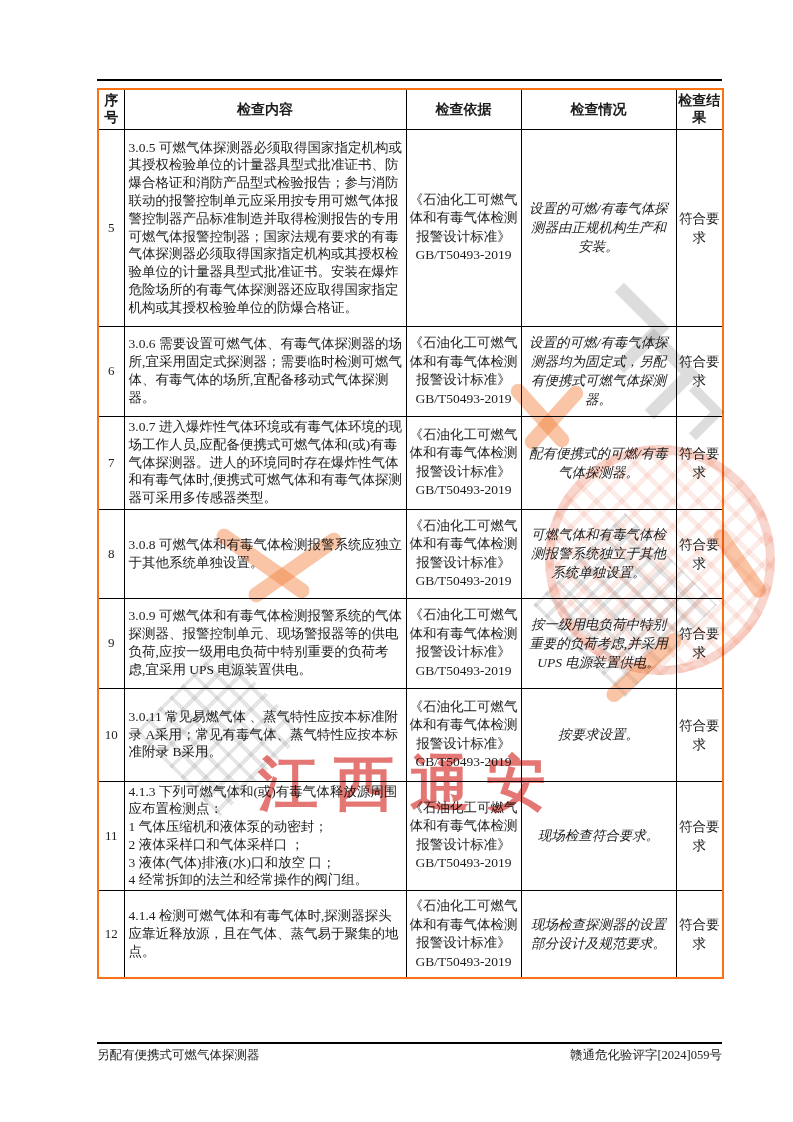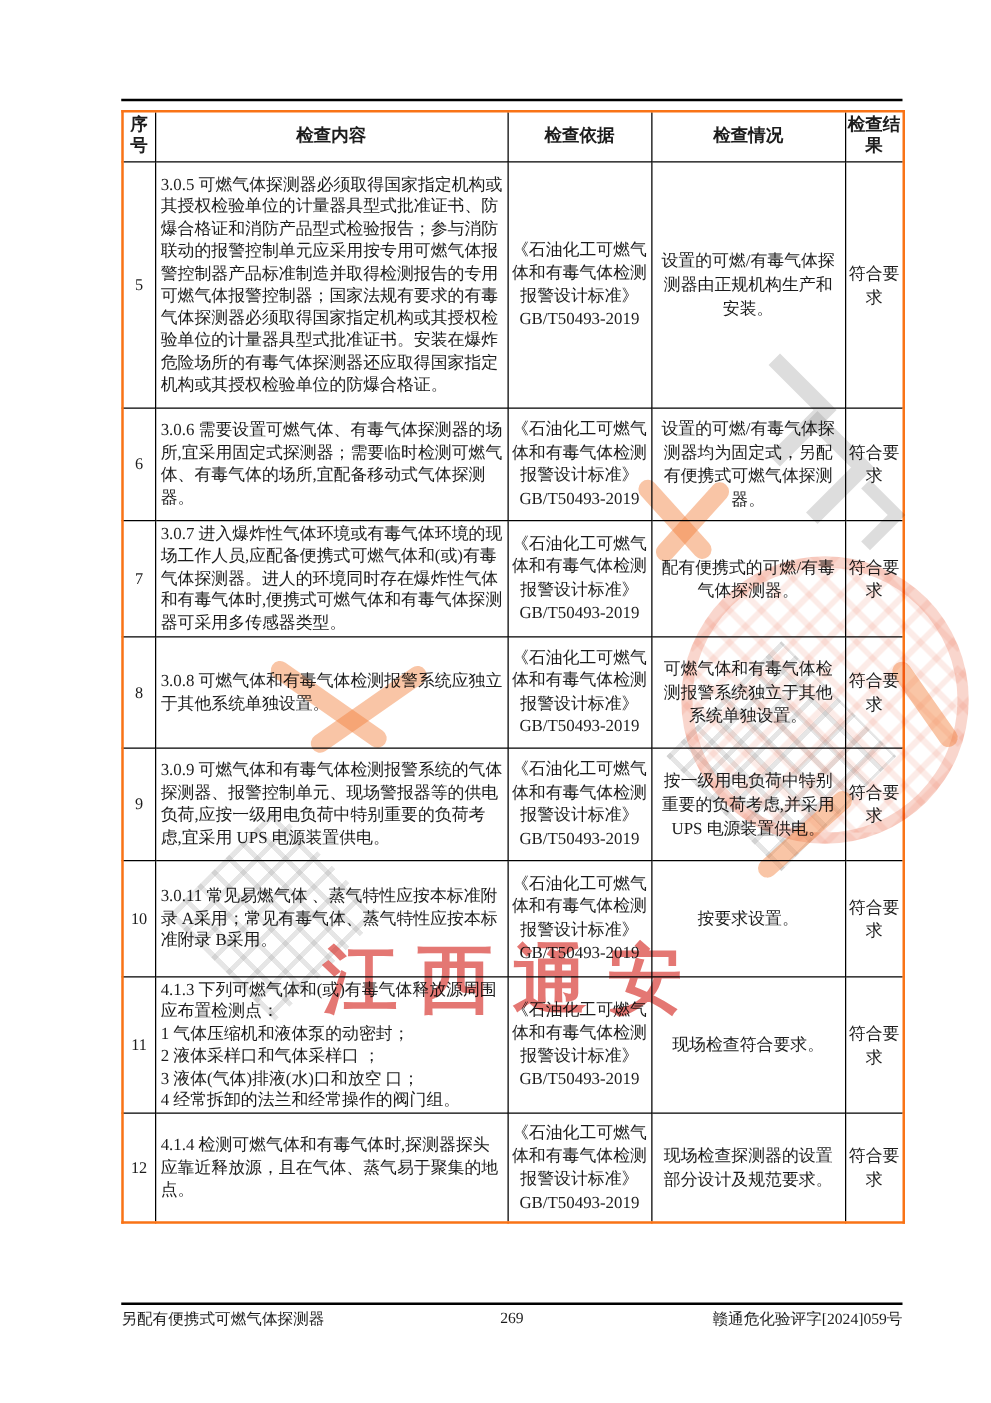--- a/index.html
+++ b/index.html
@@ -16,21 +16,21 @@
 
   col.c-no { width:26px; } col.c-content { width:282px; } col.c-basis { width:115px; }
   col.c-situation { width:155px; } col.c-result { width:47px; }
 
   tr.hdr { height:40px; }
   tr.hdr th { font-weight:bold; font-size:14px; text-align:center; line-height:17px; }
 
   td.no { text-align:center; font-size:13px; }
   td.content { text-align:left; font-size:13.5px; line-height:17.8px; padding:1px 3px 1px 4px; white-space:pre-wrap; vertical-align:middle; }
   td.basis { text-align:center; font-size:13.5px; line-height:18.5px; padding:0 2px; }
-  td.situation { text-align:center; font-size:13.5px; line-height:19px; padding:0 4px; }
+  td.situation { text-align:center; font-size:13.5px; line-height:19px; padding:0 4px;font-style:italic; }
   td.result { text-align:center; font-size:13.5px; line-height:19px; }
 
   tbody tr:nth-child(1){ height:197px; }
   tbody tr:nth-child(2){ height:90px; }
   tbody tr:nth-child(3){ height:93px; }
   tbody tr:nth-child(4){ height:89px; }
   tbody tr:nth-child(5){ height:90px; }
   tbody tr:nth-child(6){ height:93px; }
   tbody tr:nth-child(7){ height:108px; }
   tbody tr:nth-child(8){ height:87px; }
@@ -196,16 +196,15 @@
     <td class="situation">现场检查探测器的设置部分设计及规范要求。</td>
     <td class="result">符合要求</td>
   </tr>
       </tbody>
   </table>
 </div>
 
 <div class="footer">
   <div class="footer-inner">
     <span class="footer-company">另配有便携式可燃气体探测器</span>
-    <span class="footer-page">269</span>
     <span class="footer-doc">赣通危化验评字[2024]059号</span>
   </div>
 </div>
 
 </body></html>

